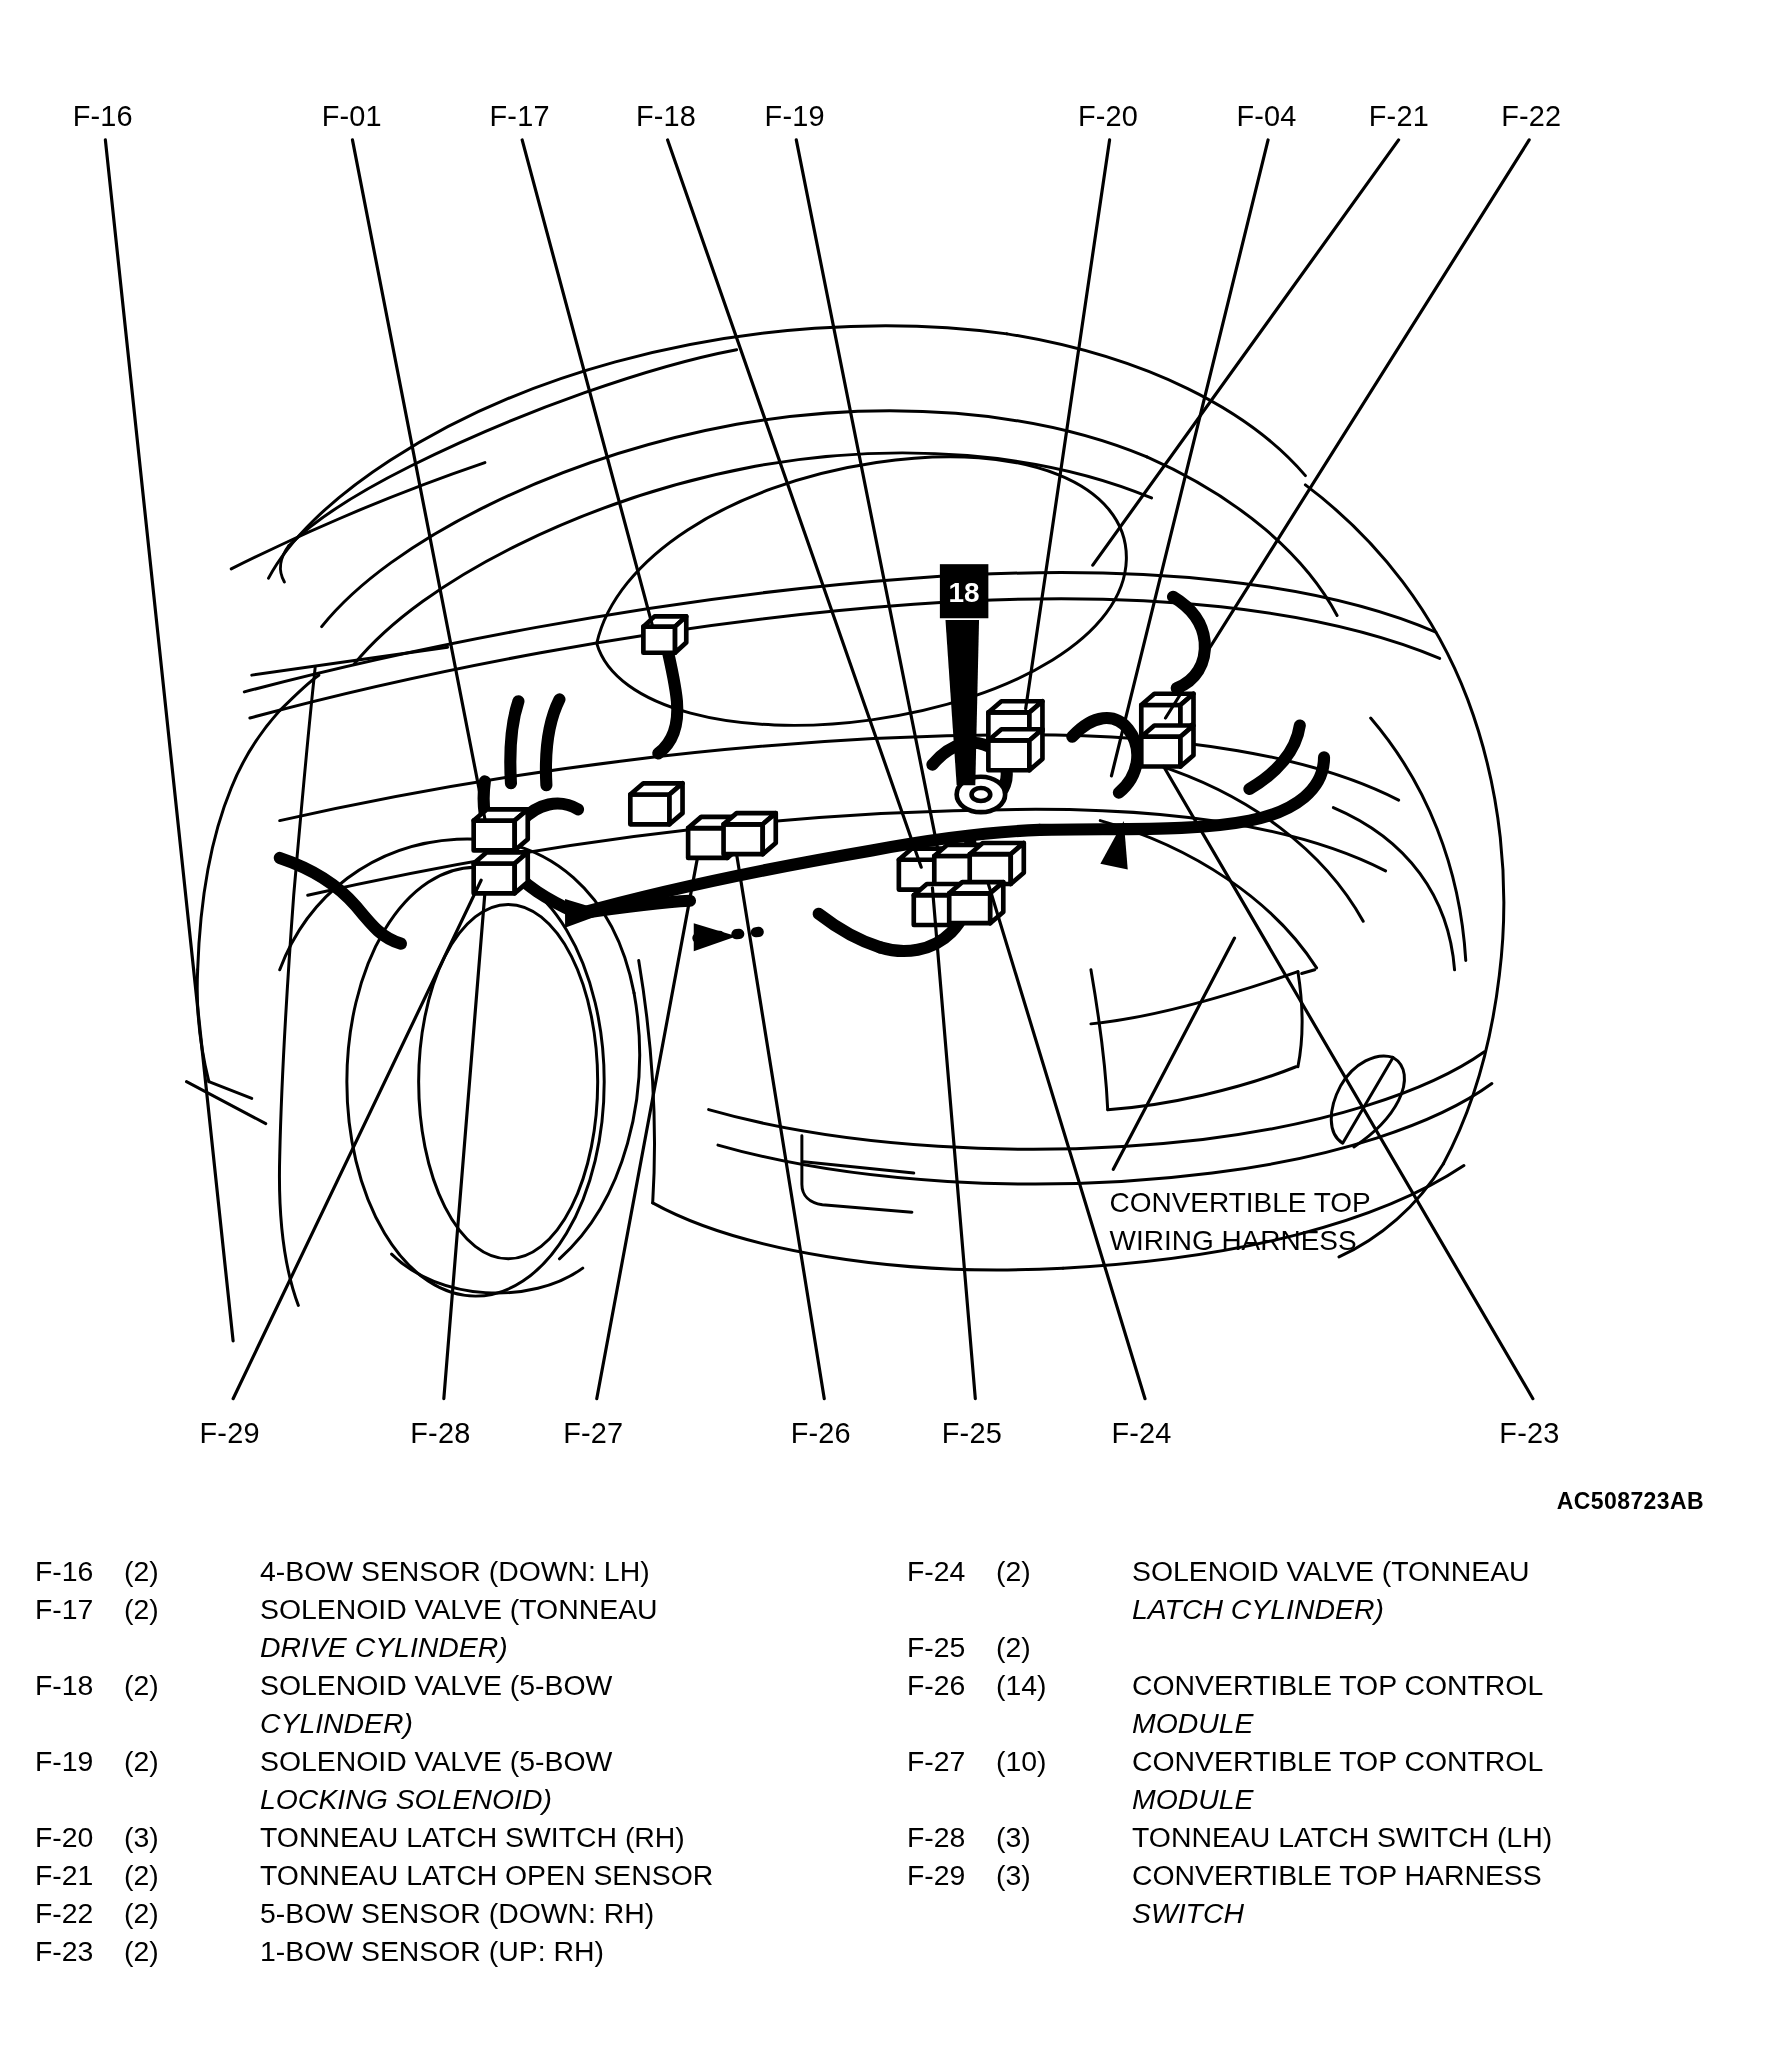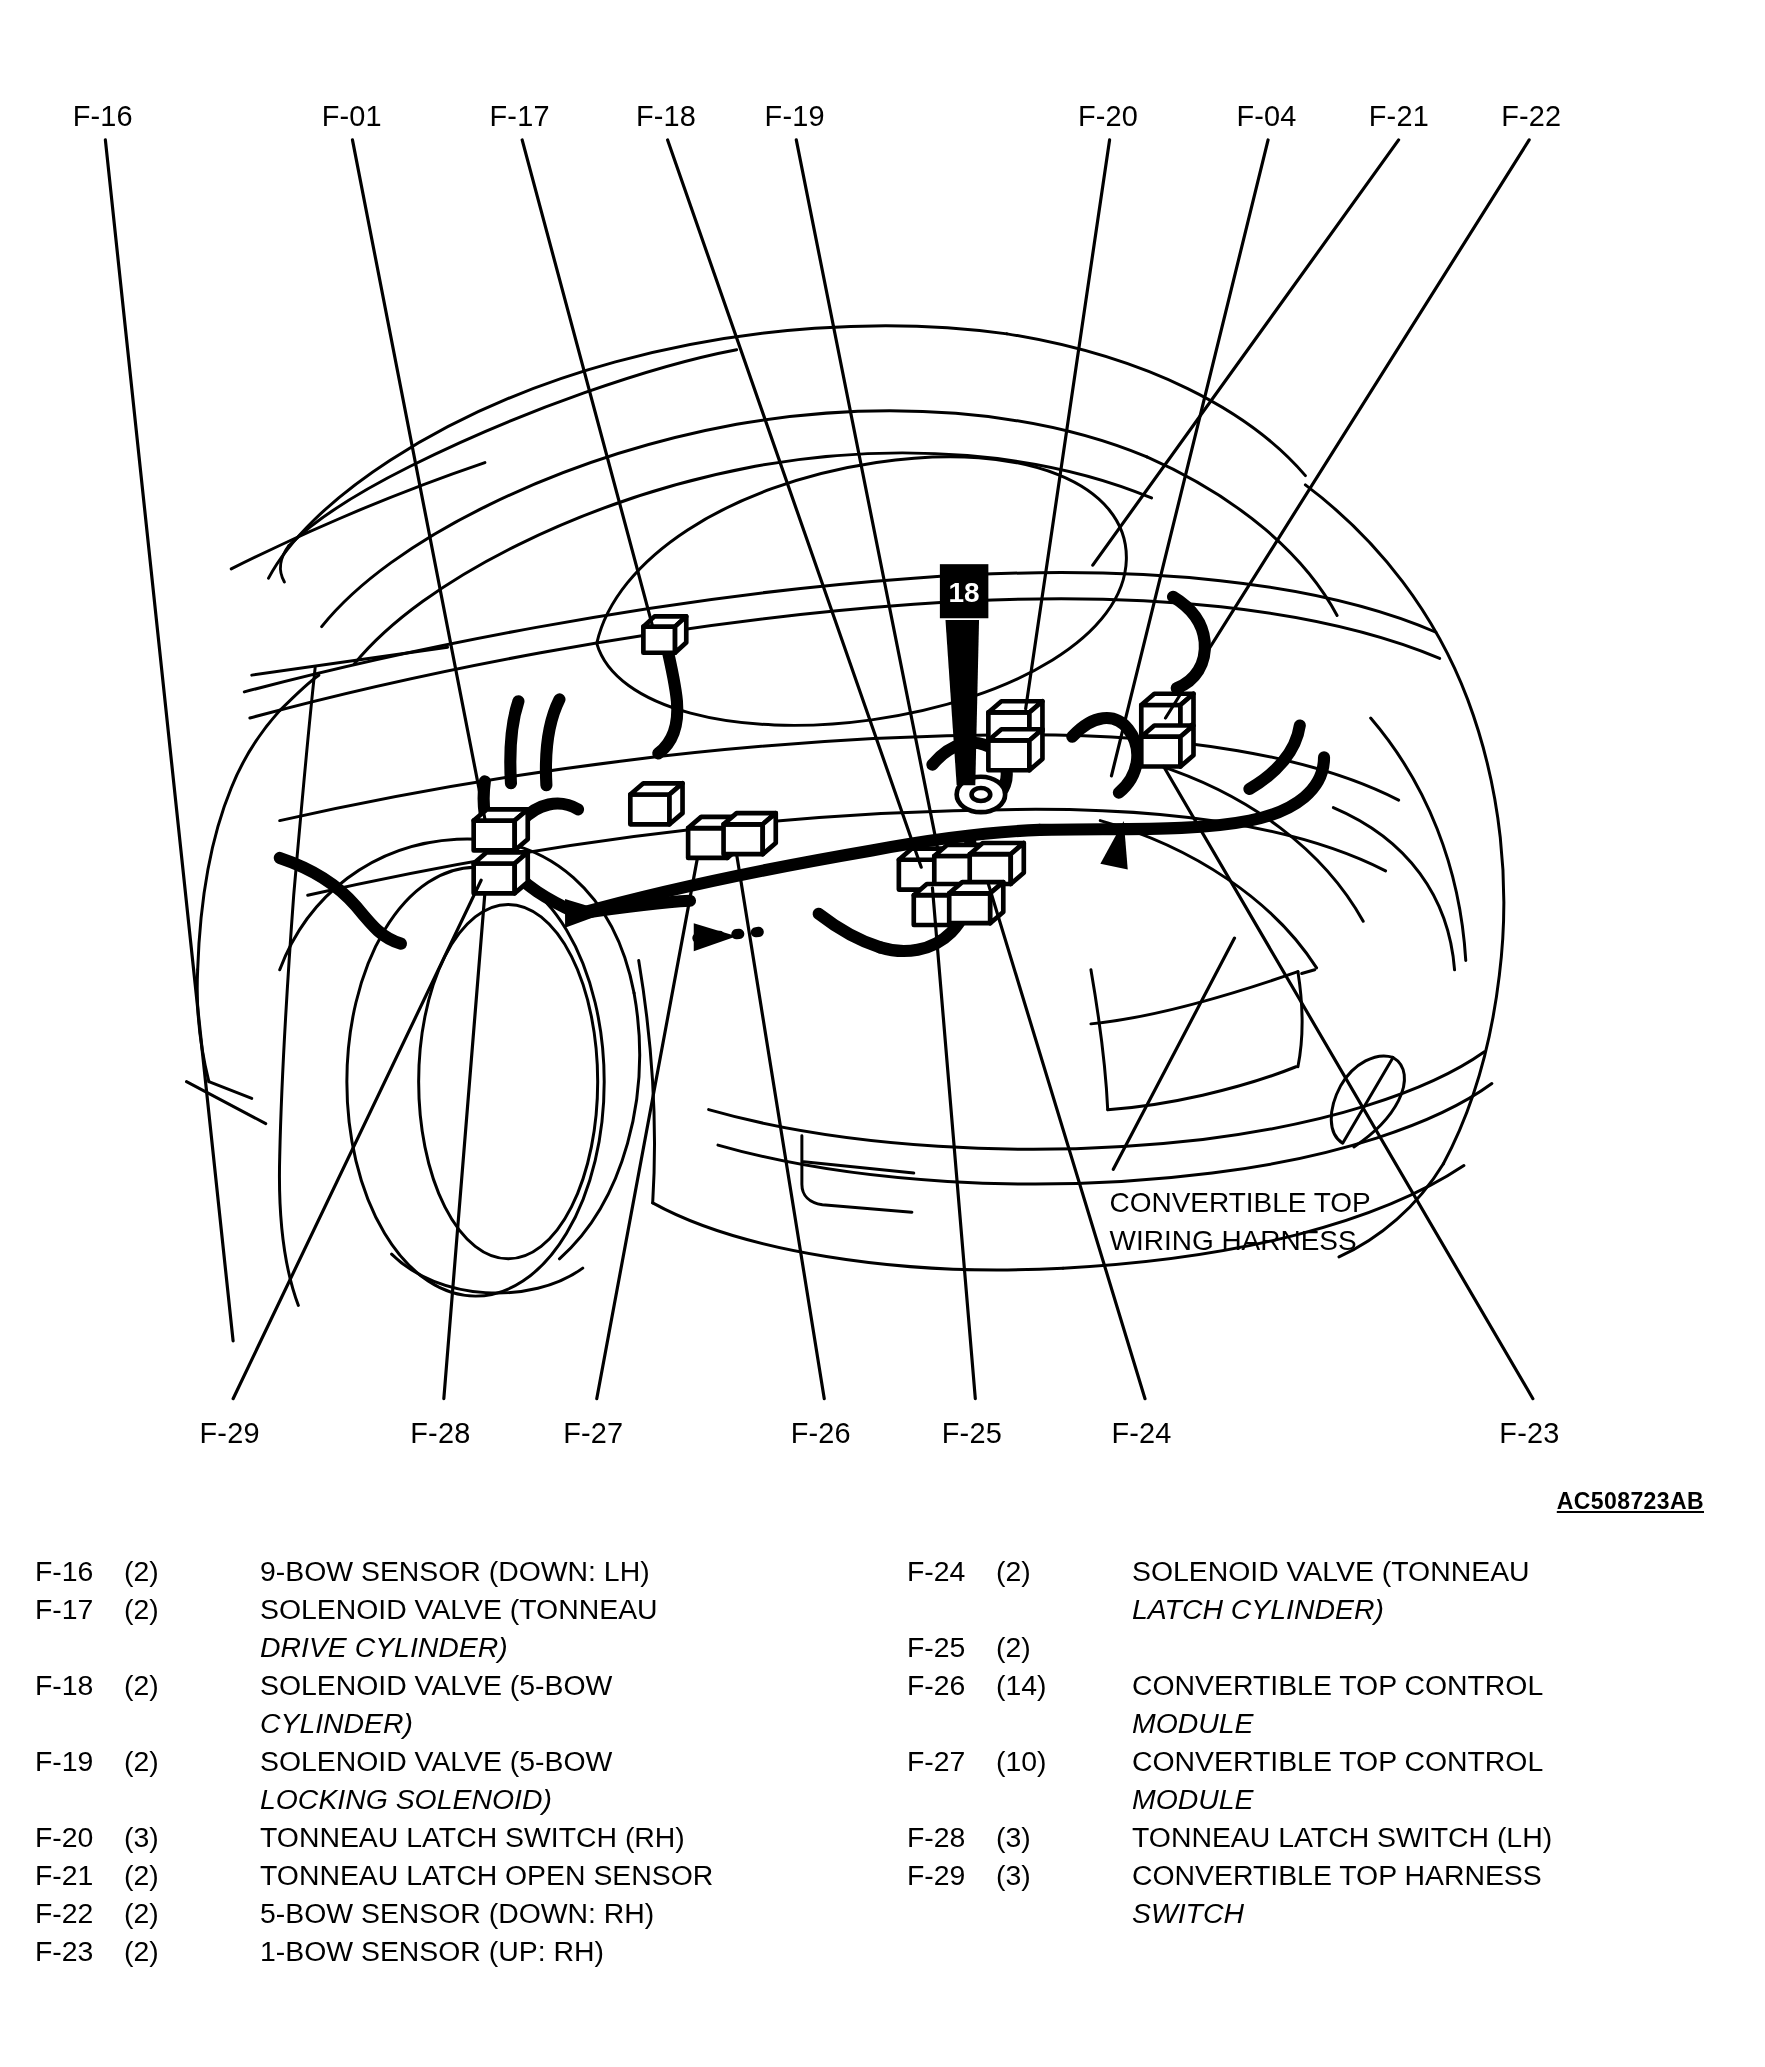--- a/index.html
+++ b/index.html
@@ -52,21 +52,20 @@
 
   #drawing-code {
     position: absolute;
     right: 62px;
     top: 1488px;
     font-family: "Liberation Sans", sans-serif;
     font-size: 23px;
     font-weight: 700;
     letter-spacing: 0.4px;
     color: #000;
-    text-decoration: underline;
   }
 
   
   #legend {
     position: absolute;
     left: 0;
     top: 1552px;
     width: 1766px;
     display: flex;
     flex-direction: row;
@@ -369,21 +368,21 @@
 
 <div id="drawing-code">AC508723AB</div>
 
 <div id="legend">
   <div class="legend-col left">
 
     <div class="legend-row">
       <div class="legend-id">F-16</div>
       <div class="legend-qty">(2)</div>
       <div class="legend-desc">
-        <span>9-BOW SENSOR (DOWN: LH)</span>
+        <span>4-BOW SENSOR (DOWN: LH)</span>
       </div>
     </div>
 
     <div class="legend-row">
       <div class="legend-id">F-17</div>
       <div class="legend-qty">(2)</div>
       <div class="legend-desc">
         <span>SOLENOID VALVE (TONNEAU</span>
         <span class="cont">DRIVE CYLINDER)</span>
       </div>

